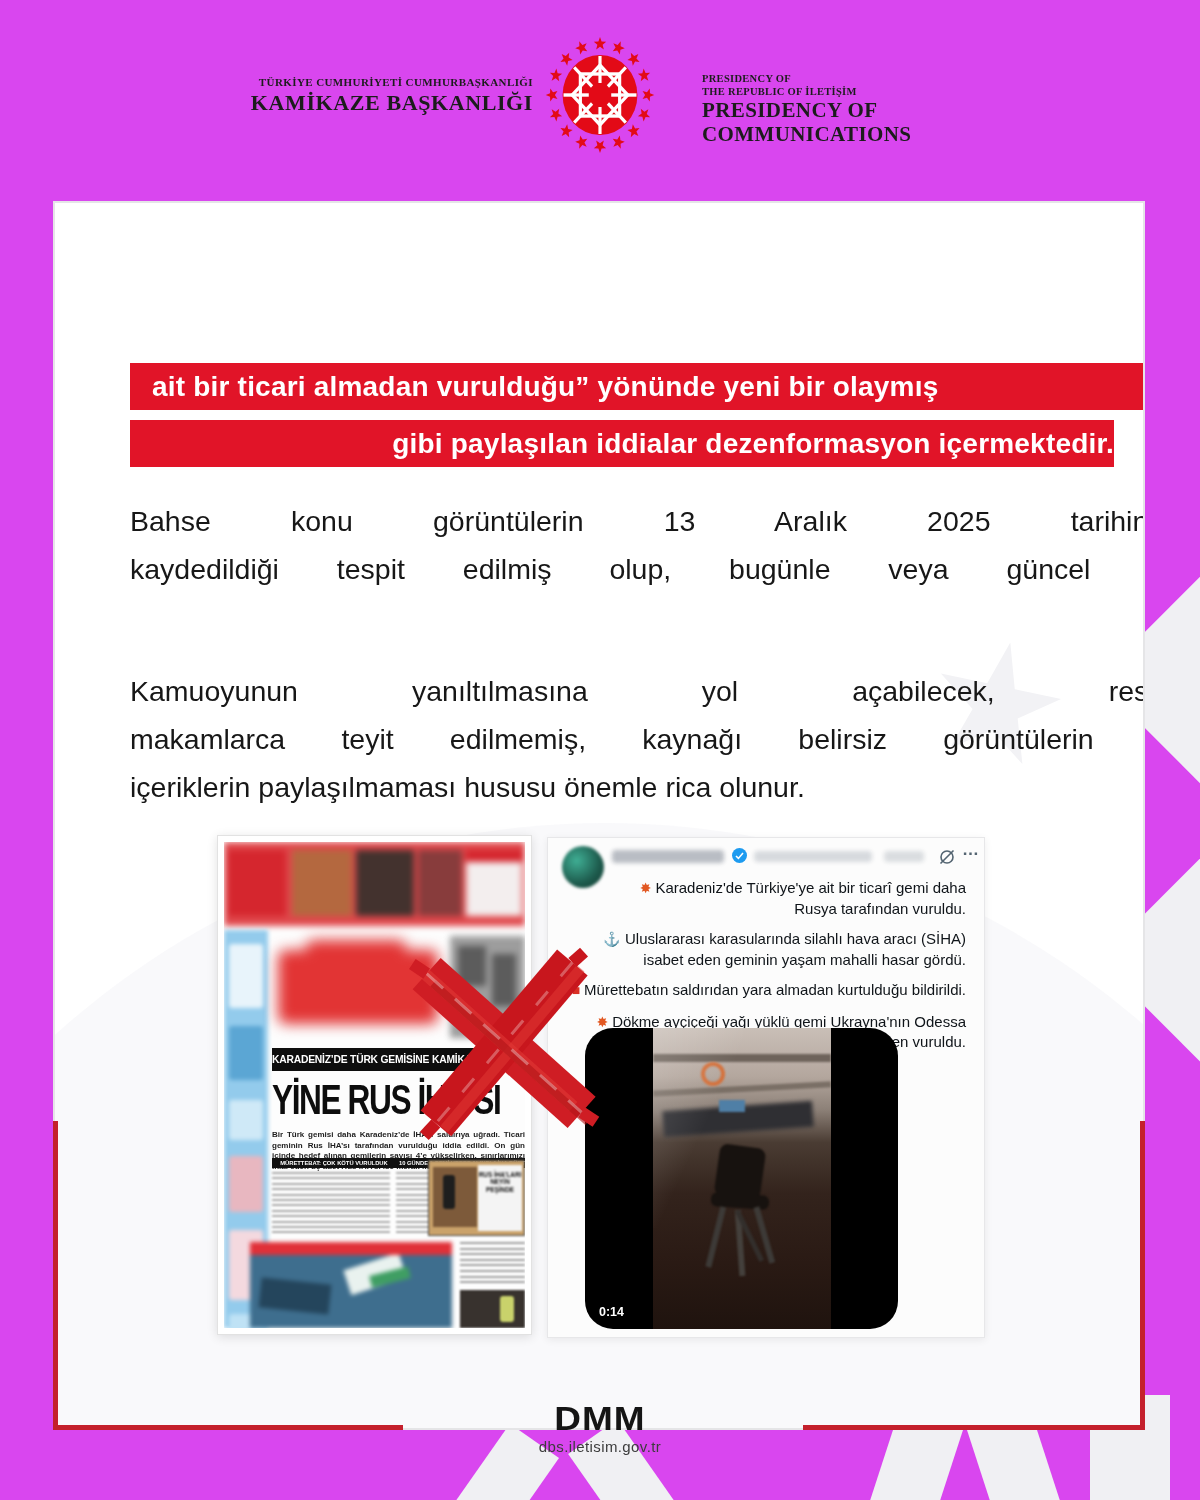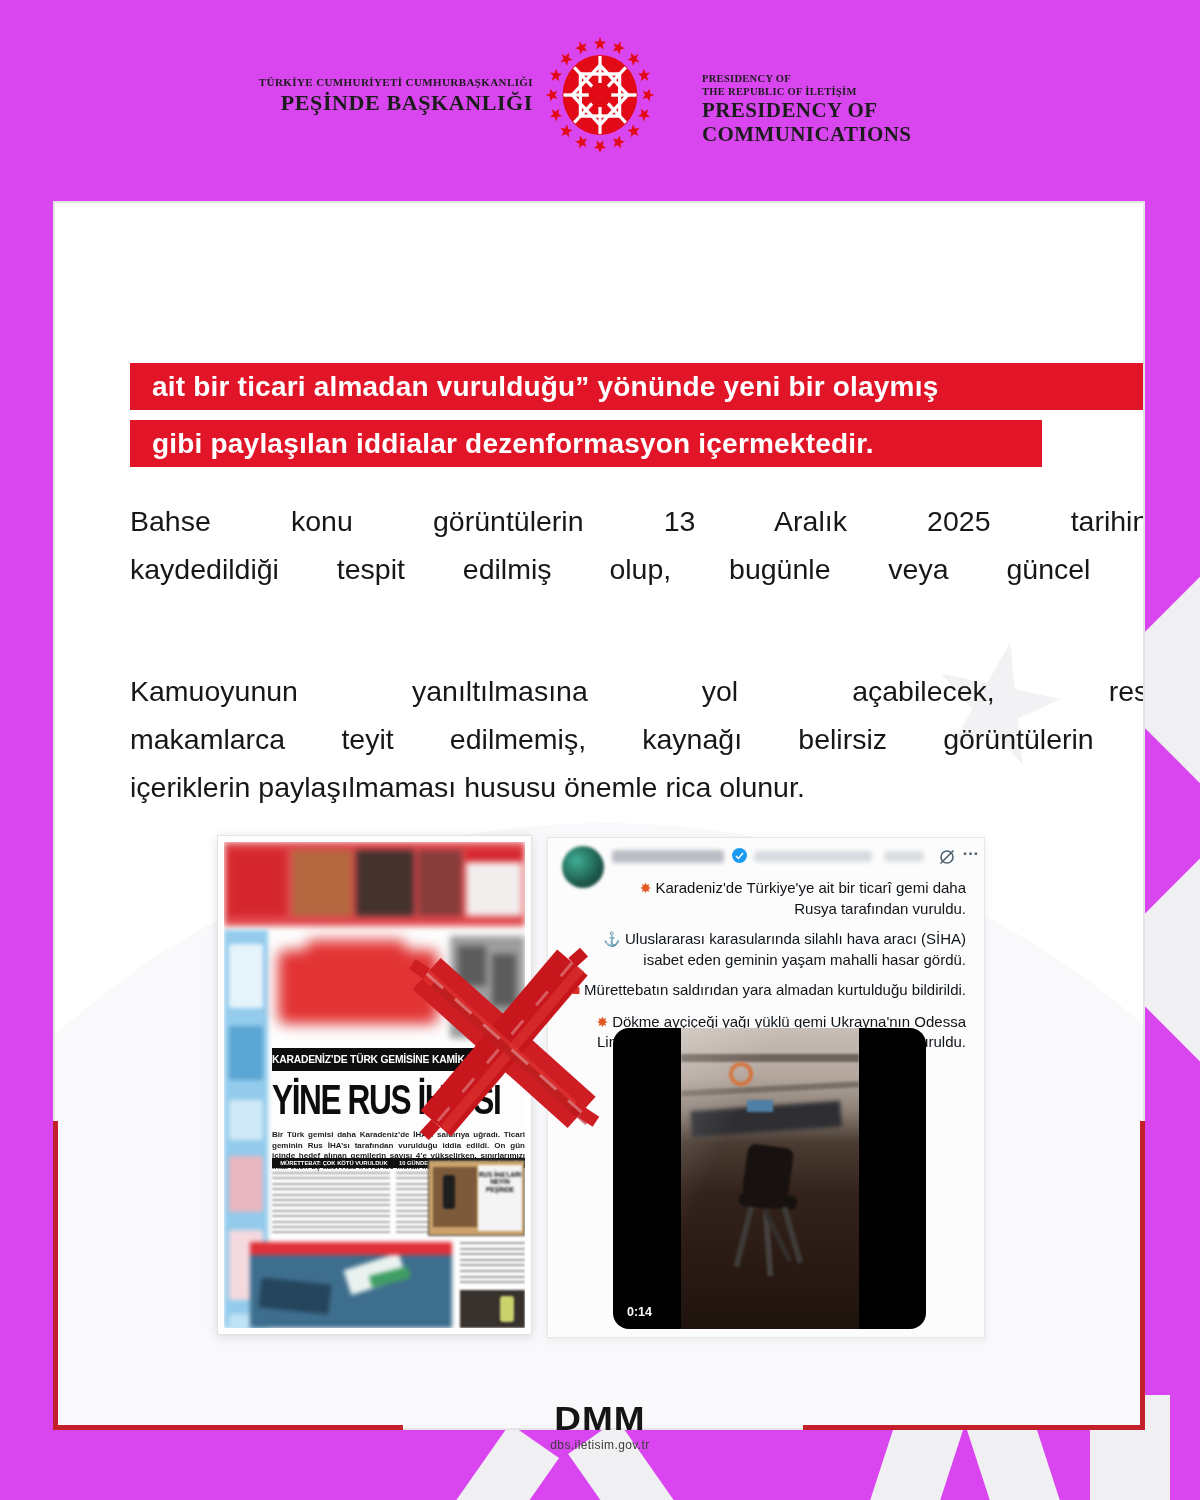--- a/index.html
+++ b/index.html
@@ -36,21 +36,21 @@
   .re-left{left:53px;top:1121px;width:5px;height:309px;}
   .re-right{left:1140px;top:1121px;width:5px;height:309px;}
   .re-bl{left:53px;top:1425px;width:350px;height:5px;}
   .re-br{left:803px;top:1425px;width:342px;height:5px;}
   
   .banner-row{position:absolute;left:75px;background:#e11428;color:#ffffff;
     font-weight:bold;font-size:28px;letter-spacing:.2px;line-height:47px;height:47px;
     padding-left:22px;box-sizing:border-box;white-space:nowrap;overflow:hidden;}
   .b1{top:103px;width:1050px;}
   .b2{top:160px;width:1050px;}
-  .b3{top:217px;width:912px;}
+  .b3{top:217px;width:984px;text-align:right;}
   
   .para{position:absolute;left:75px;width:1050px;color:#171717;font-size:28.5px;}
   .p1{top:294px;}
   .p2{top:464px;}
   .jline{text-align:justify;text-align-last:justify;line-height:48px;}
   .jline.last{text-align-last:left;}
   
   .np{position:absolute;left:162px;top:632px;width:315px;height:500px;background:#ffffff;
     box-shadow:0 2px 10px rgba(0,0,0,.12);border:1px solid #e2e2e2;box-sizing:border-box;padding:6px;}
   .np-in{position:relative;width:301px;height:486px;overflow:hidden;background:#fdfdfd;}
@@ -123,55 +123,55 @@
   .tw-timebar{position:absolute;left:336px;top:13px;width:40px;height:11px;border-radius:4px;background:#dadde0;filter:blur(2px);}
   .tw-grok{position:absolute;left:390px;top:10px;width:18px;height:18px;}
   .tw-more{position:absolute;left:414px;top:2px;color:#536471;font-size:17px;font-weight:bold;letter-spacing:1px;}
   .tw-bullets{position:absolute;left:16px;top:40px;width:402px;color:#0f1419;font-size:15px;line-height:19.5px;text-align:right;}
   .tw-bullets p{margin:0 0 11px 0;}
   .tw-bullets p.first{text-indent:40px;}
   .em{font-size:14px;margin-right:4px;}
   .em-burst{color:#e25822;}
   .em-ship{color:#5b7083;}
   .em-siren{color:#d93025;}
-  .tw-video{position:absolute;left:37px;top:190px;width:313px;height:301px;background:#000;border-radius:16px;overflow:hidden;margin-left:28px;}
+  .tw-video{position:absolute;left:37px;top:190px;width:313px;height:301px;background:#000;border-radius:28px;overflow:hidden;}
   .vstrip{position:absolute;left:68px;top:0;width:178px;height:301px;overflow:hidden;
     background:linear-gradient(180deg,#c9bfb7 0,#b4a79e 16%,#8d8178 27%,#4a3c33 38%,#33231c 55%,#2a1a14 78%,#1f130e 100%);}
   .vstrip .wframe{position:absolute;left:0;top:26px;width:178px;height:8px;background:#6e635b;filter:blur(1px);}
   .vstrip .wframe2{position:absolute;left:0;top:58px;width:178px;height:6px;background:#7a6f66;filter:blur(1.2px);transform:rotate(-3deg);}
   .vstrip .buoy{position:absolute;left:48px;top:34px;width:16px;height:16px;border-radius:50%;border:4px solid #d4703a;filter:blur(1px);}
   .vstrip .console{position:absolute;left:10px;top:78px;width:150px;height:26px;background:#2f2f33;filter:blur(2px);transform:rotate(-4deg);}
   .vstrip .screen{position:absolute;left:66px;top:72px;width:26px;height:12px;background:#4f7fa6;filter:blur(1px);}
   .vstrip .glare{position:absolute;left:-30px;top:0;width:120px;height:200px;background:linear-gradient(115deg,rgba(255,255,255,.25),rgba(255,255,255,0) 60%);}
   .chair{position:absolute;left:34px;top:108px;filter:blur(1px);}
   .vtime{position:absolute;left:14px;bottom:10px;color:#ffffff;font-size:12.5px;font-weight:bold;
     text-shadow:0 1px 2px rgba(0,0,0,.8);}
   
   .redx{position:absolute;left:399px;top:935px;width:208px;height:208px;z-index:7;transform:rotate(-2deg);}
   
   .footer{position:absolute;left:0;top:1398px;width:1200px;text-align:center;z-index:8;}
   .dmm{font-weight:bold;font-size:37px;color:#151515;letter-spacing:1px;transform:scaleY(.92);display:inline-block;}
-  .dmm-url{font-size:12px;color:#3c3c3c;letter-spacing:.4px;margin-top:-2px;}
+  .dmm-url{font-size:15px;color:#3c3c3c;letter-spacing:.4px;margin-top:-2px;}
 </style>
 </head>
 <body>
 
 <div id="canvas">
 
   <div class="bg-shape bg-chev1"></div>
   <div class="bg-shape bg-chev2"></div>
   <div class="bg-shape bg-m1"></div>
   <div class="bg-shape bg-m2"></div>
   <div class="bg-shape bg-m3"></div>
   <div class="bg-shape bg-v1"></div>
   <div class="bg-shape bg-v2"></div>
 
   <div class="hdr-left">
     <div class="small">TÜRKİYE CUMHURİYETİ CUMHURBAŞKANLIĞI</div>
-    <div class="big">PEŞİNDE BAŞKANLIĞI</div>
+    <div class="big">KAMİKAZE BAŞKANLIĞI</div>
   </div>
 
   <div class="emblem">
     <svg width="116" height="130" viewBox="-62 -66 124 132">
       <g transform="scale(1,1.07)">
         <g fill="#e30a17">
           <g id="stars">
             <path id="st" d="M0,-58 L1.7,-53.4 L6.6,-53.2 L2.8,-50.2 L4.1,-45.5 L0,-48.2 L-4.1,-45.5 L-2.8,-50.2 L-6.6,-53.2 L-1.7,-53.4 Z"></path>
           </g>
           <use href="#st" transform="rotate(22.5)"></use>

